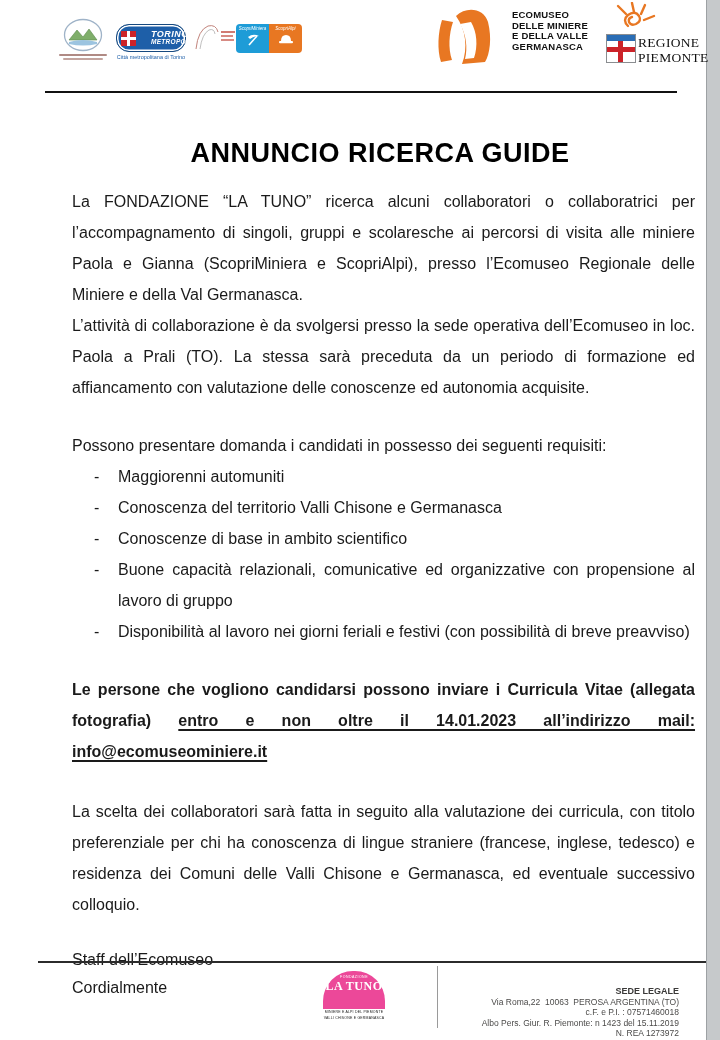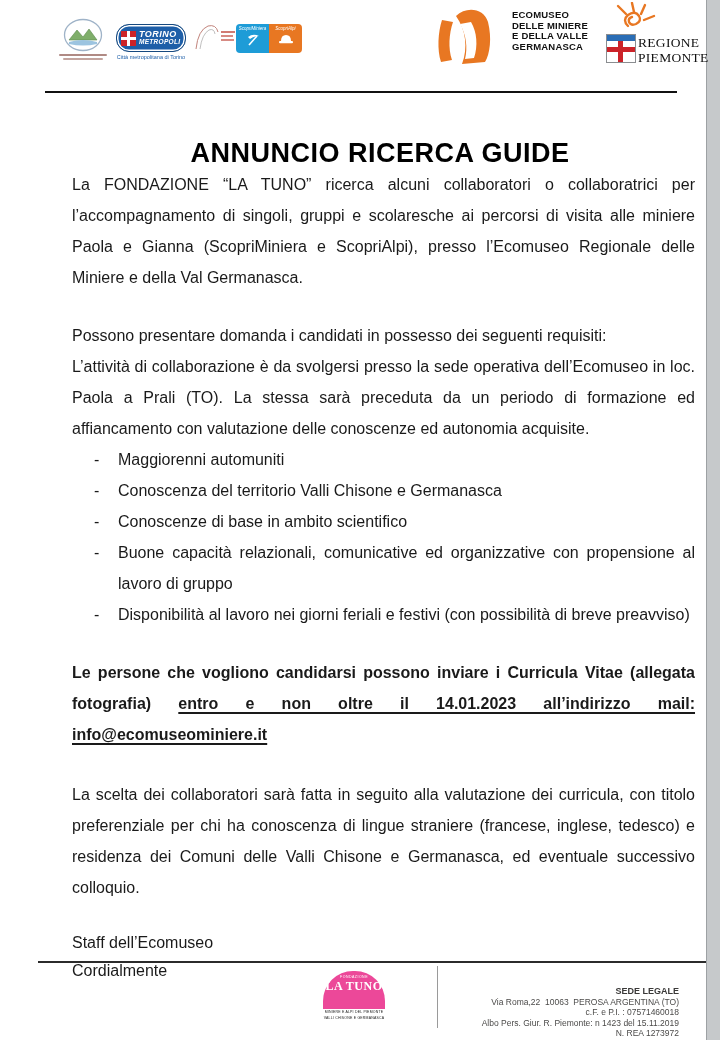--- a/index.html
+++ b/index.html
@@ -14,21 +14,21 @@
   
   .hdr{position:absolute;top:0;left:0;width:707px;height:92px;}
   .hdr-rule{position:absolute;top:91px;left:45px;width:632px;height:2px;background:#111;}
 
   .logo-oval{position:absolute;left:55px;top:18px;width:56px;text-align:center;}
   .logo-oval svg{display:block;margin:0 auto;}
   .cap-bar{height:2px;background:#b08a84;margin:2px 4px 0 4px;border-radius:1px;}
   .cap-bar.b2{margin-top:2px;background:#c3a49e;height:2px;width:70%;margin-left:15%;}
 
   .logo-tm{position:absolute;left:116px;top:24px;width:70px;}
-  .tm-pill{display:flex;align-items:center;gap:3px;background:#1e5fa8;border:1px solid #16497f;
+  .tm-pill{display:flex;align-items:center;gap:15px;background:#1e5fa8;border:1px solid #16497f;
     box-shadow:inset 0 0 0 1.5px #fff;border-radius:13px;height:26px;padding:0 6px 0 4px;}
   .tm-cross{width:15px;height:15px;background:#cc2328;position:relative;flex:0 0 auto;}
   .tm-cross:before{content:"";position:absolute;left:6px;top:0;width:3px;height:15px;background:#fff;}
   .tm-cross:after{content:"";position:absolute;left:0;top:6px;width:15px;height:3px;background:#fff;}
   .tm-text{color:#fff;font-style:italic;font-weight:bold;line-height:1;}
   .tm-text .l1{font-size:9px;letter-spacing:.5px;}
   .tm-text .l2{font-size:6.5px;letter-spacing:.3px;}
   .tm-cap{font-size:5.5px;color:#1e5fa8;text-align:center;margin-top:2px;white-space:nowrap;}
 
   .logo-sketch{position:absolute;left:188px;top:22px;width:52px;height:30px;}
@@ -51,21 +51,21 @@
   .rp-shield .v{position:absolute;left:11px;top:6px;width:5px;height:21px;background:#cc2329;}
   .rp-shield .h{position:absolute;left:0;top:12px;width:28px;height:5px;background:#cc2329;}
   .rp-name{position:absolute;left:38px;top:36px;font-family:"Liberation Serif",serif;
     font-size:13.5px;line-height:14.5px;color:#111;letter-spacing:.3px;}
 
   
   .doc{position:absolute;left:0;top:93px;width:720px;padding-left:20px;}
   .title{margin-top:45px;text-align:center;font-size:27px;font-weight:bold;letter-spacing:.5px;color:#000;}
   .flow{padding:0 45px 0 52px;font-size:16px;line-height:31px;}
   .para{text-align:justify;margin:0;}
-  .p1{}
+  .p1{margin-top:17px;}
   .p2{margin-top:0;}
   .intro{margin-top:27px;}
   .req-list{margin:0;padding:0;list-style:none;}
   .req-item{display:flex;}
   .req-item .dash{width:24px;padding-left:22px;flex:0 0 auto;}
   .req-item .txt{flex:1;text-align:justify;}
   .deadline{margin-top:27px;font-weight:bold;text-align:justify;}
   .deadline .ul{text-decoration:underline;text-decoration-thickness:2px;text-underline-offset:3px;}
   .p5{margin-top:29px;}
   .closing{margin-top:26px;line-height:28px;}
@@ -175,23 +175,23 @@
   </div>
 
   <div class="hdr-rule"></div>
 </div>
 
 <div class="doc">
   <div class="title">ANNUNCIO RICERCA GUIDE</div>
 
   <div class="flow">
     <p class="para p1">La FONDAZIONE “LA TUNO” ricerca alcuni collaboratori o collaboratrici per l’accompagnamento di singoli, gruppi e scolaresche ai percorsi di visita alle miniere Paola e Gianna (ScopriMiniera e ScopriAlpi), presso l’Ecomuseo Regionale delle Miniere e della Val Germanasca.</p>
+    <p class="para p2">L’attività di collaborazione è da svolgersi presso la sede operativa dell’Ecomuseo in loc. Paola a Prali (TO). La stessa sarà preceduta da un periodo di formazione ed affiancamento con valutazione delle conoscenze ed autonomia acquisite.</p>
+
     <p class="para intro">Possono presentare domanda i candidati in possesso dei seguenti requisiti:</p>
-
-    <p class="para p2">L’attività di collaborazione è da svolgersi presso la sede operativa dell’Ecomuseo in loc. Paola a Prali (TO). La stessa sarà preceduta da un periodo di formazione ed affiancamento con valutazione delle conoscenze ed autonomia acquisite.</p>
 
     <ul class="req-list">
       <li class="req-item">
         <span class="dash">-</span>
         <span class="txt">Maggiorenni automuniti</span>
       </li>
       <li class="req-item">
         <span class="dash">-</span>
         <span class="txt">Conoscenza del territorio Valli Chisone e Germanasca</span>
       </li>

